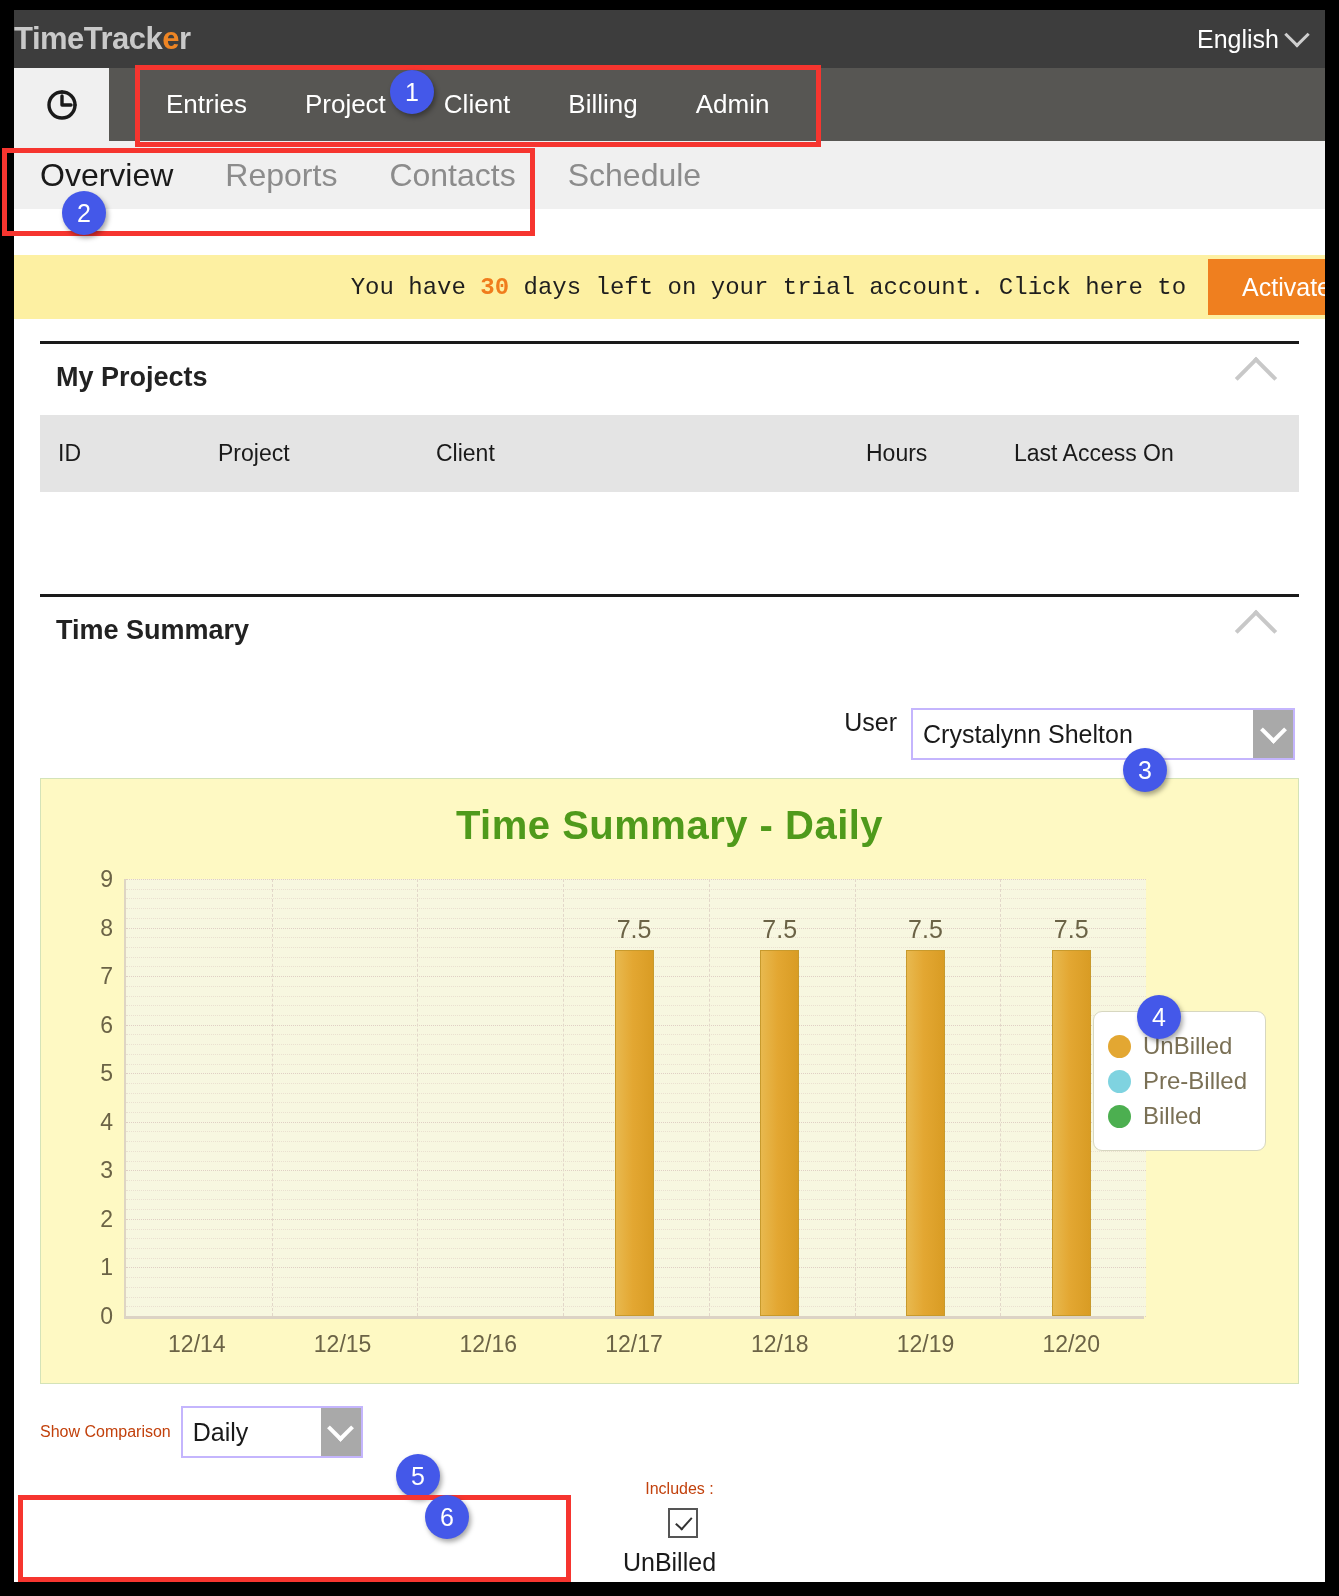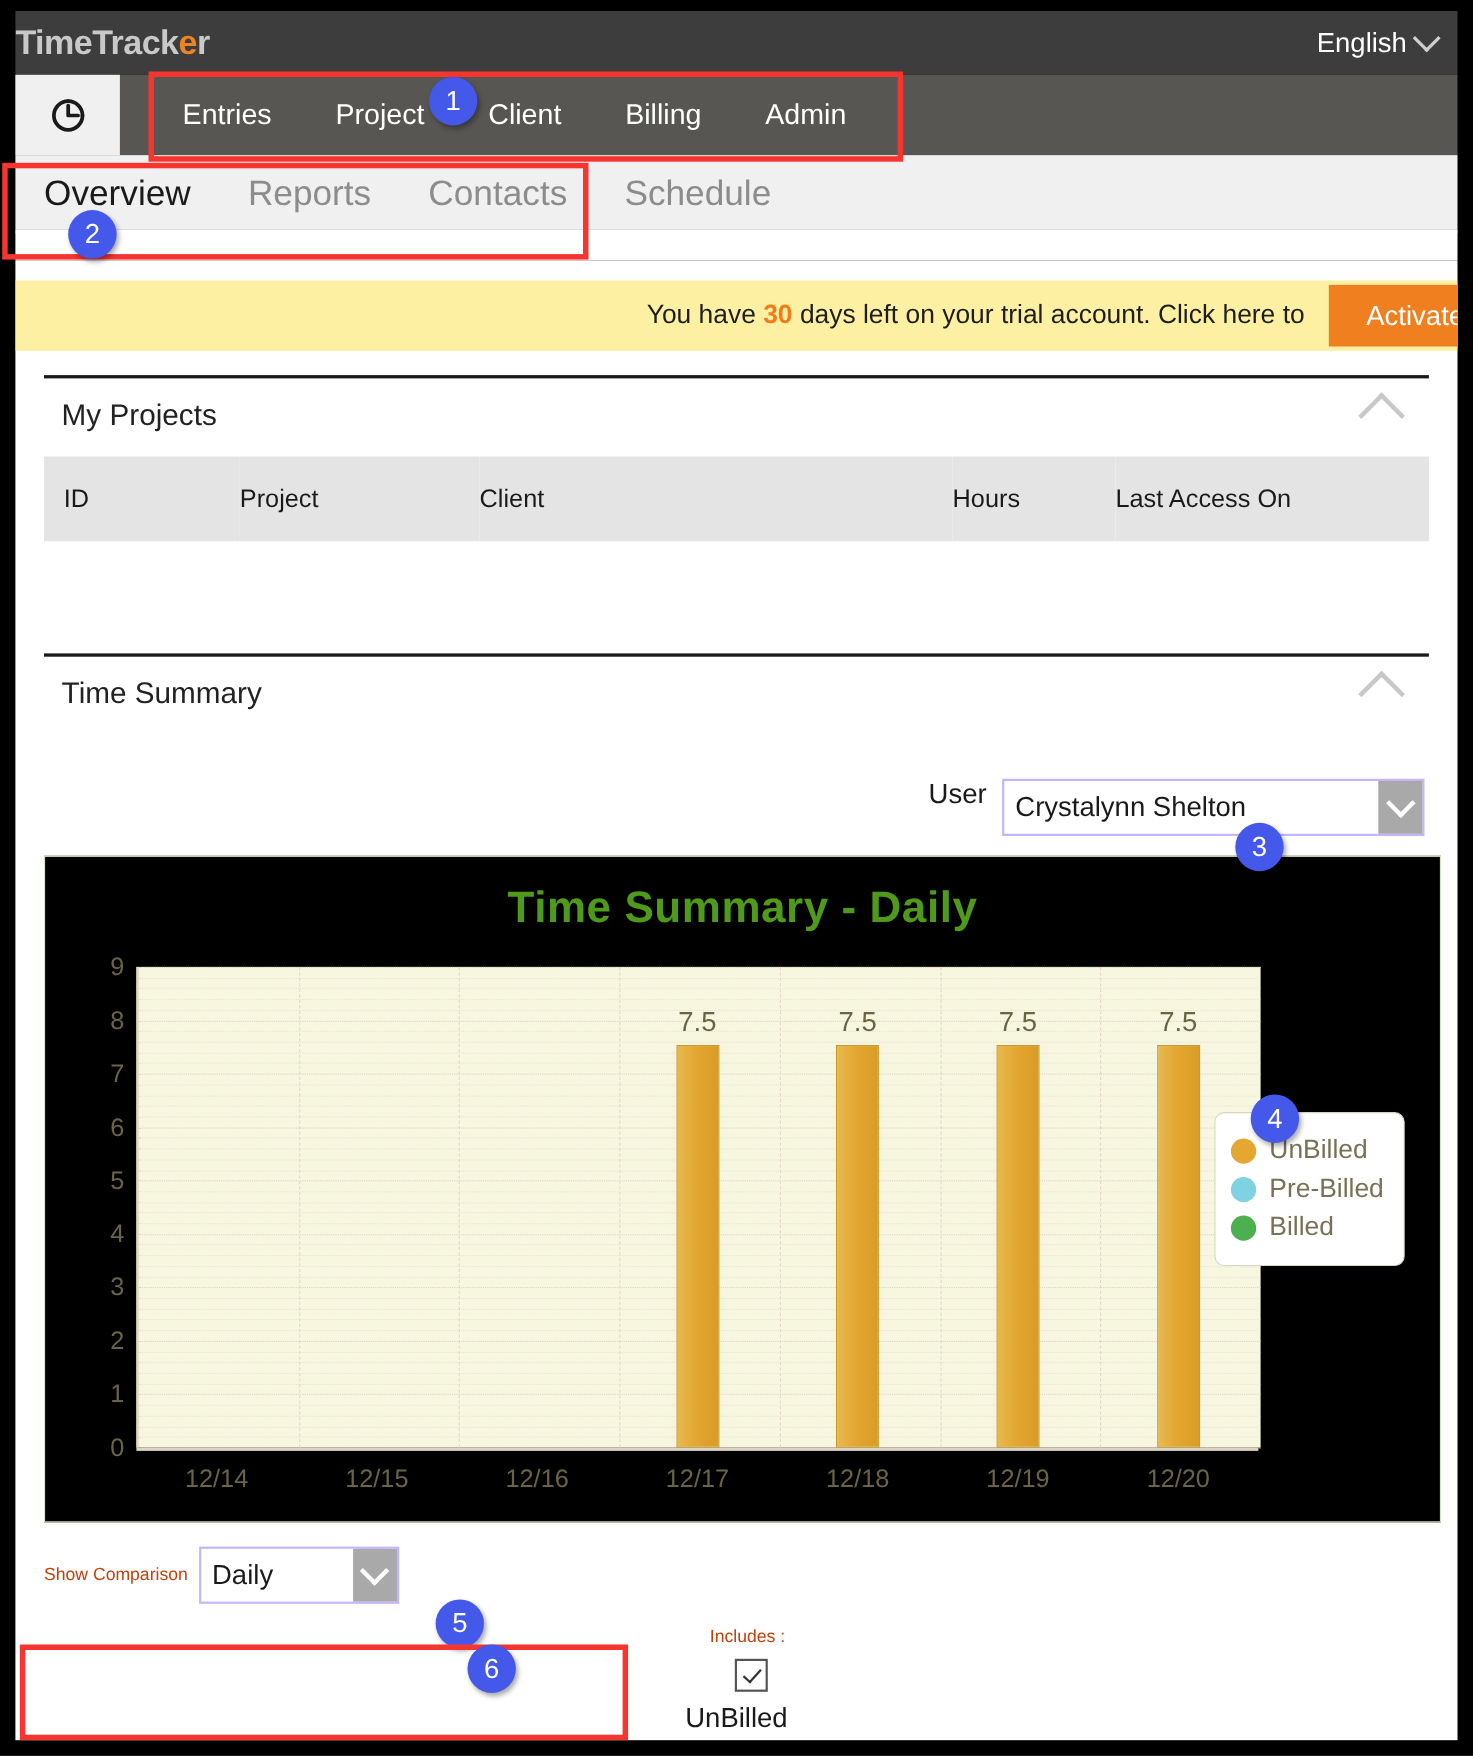--- a/index.html
+++ b/index.html
@@ -119,20 +119,21 @@
     background: #fdf0a2;
     display: flex;
     align-items: center;
     justify-content: flex-end;
   }
   .banner-text {
     font-size: 24px;
     color: #1e1e1e;
     padding-right: 22px;
     white-space: nowrap;
+    font-family: Liberation Mono, monospace;
   }
   .banner-text b { color: #f07c1c; }
   .banner-btn {
     background: #ef7f1f;
     color: #ffffff;
     font-size: 25px;
     height: 56px;
     display: flex;
     align-items: center;
     padding: 0 34px;
@@ -146,20 +147,21 @@
   }
   .panel-head {
     display: flex;
     align-items: center;
     justify-content: space-between;
     padding: 18px 6px 16px 16px;
   }
   .panel-title {
     font-size: 27px;
     color: #222;
+    font-weight: bold;
   }
   .chev-up {
     width: 26px; height: 26px;
     border-left: 4px solid #c8c8c8;
     border-top: 4px solid #c8c8c8;
     transform: rotate(45deg);
     margin-right: 22px;
     cursor: pointer;
   }
   table.grid {
@@ -209,22 +211,22 @@
   }
   .arrow i {
     display: block;
     width: 15px; height: 15px;
     border-right: 4px solid #ffffff;
     border-bottom: 4px solid #ffffff;
     transform: rotate(45deg) translate(-3px,-3px);
   }
   
   .chart-box {
-    margin: 18px 15px 0 26px;
-    background: #000000;
+    margin: 18px 26px 0 26px;
+    background: #fef9c3;
     height: 604px;
     position: relative;
     border: 1px solid #d4e3b8;
   }
   .chart-title {
     text-align: center;
     color: #4f9a1b;
     font-size: 40px;
     font-weight: bold;
     padding-top: 24px;

